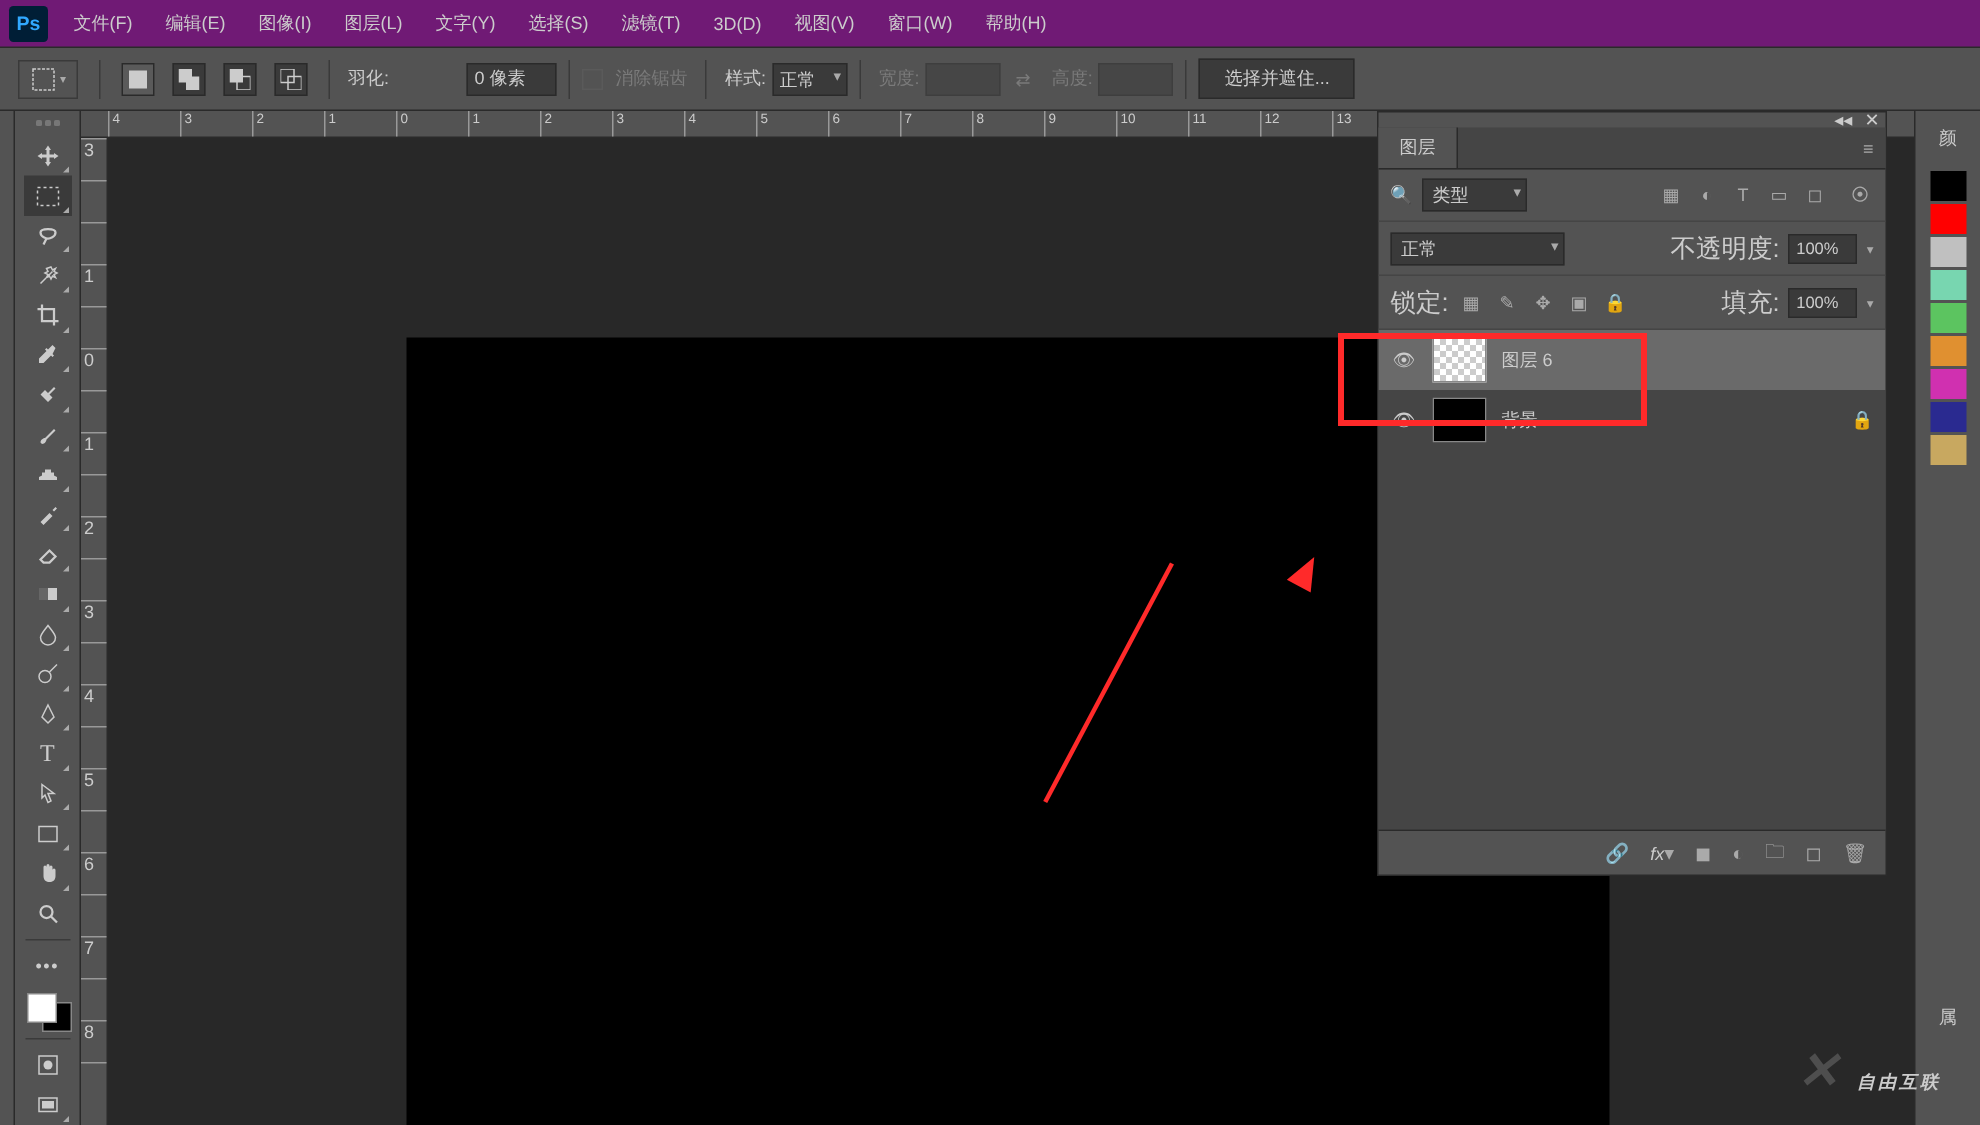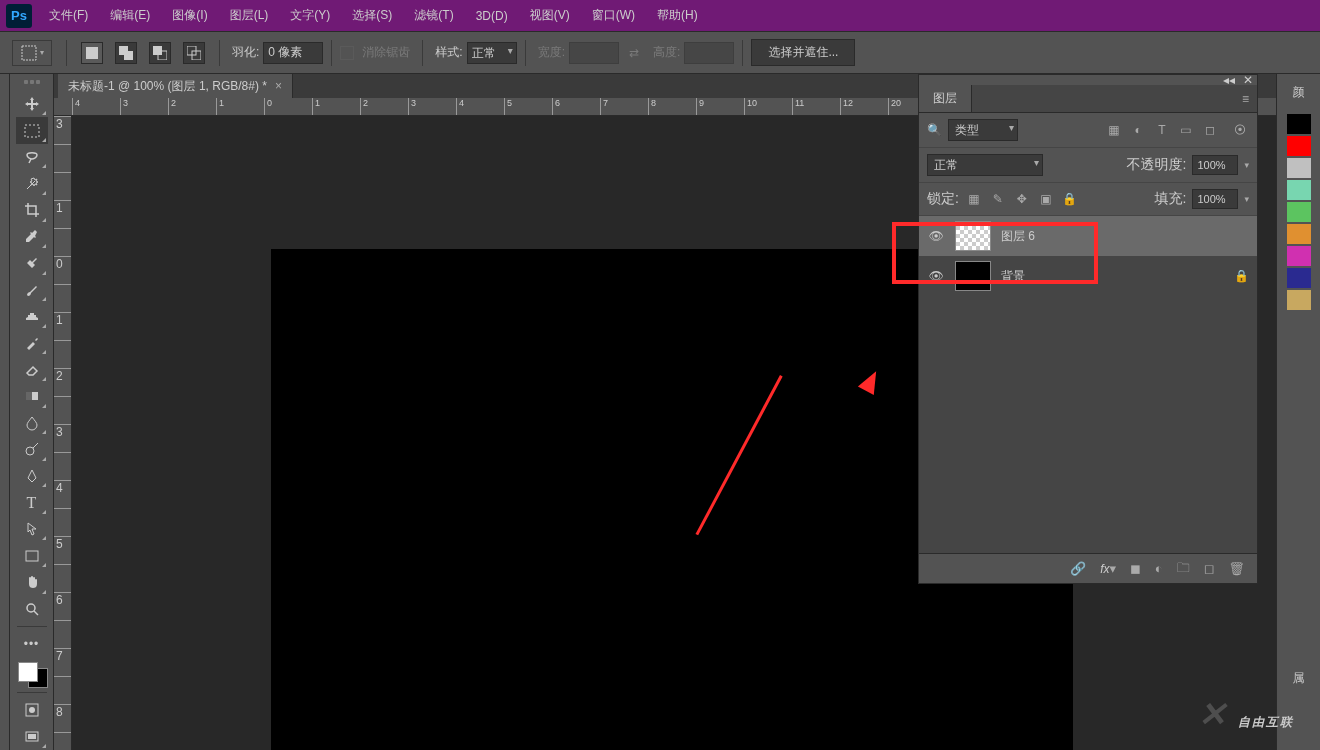--- a/index.html
+++ b/index.html
@@ -70,21 +70,21 @@
 .panel .tab-row { height:28px; display:flex; align-items:stretch; background:#454545; border-bottom:1px solid #2a2a2a;}
 .panel .tab-row .ptab { background:#535353; padding:0 14px; display:flex; align-items:center; cursor:pointer; border-right:1px solid #2a2a2a;}
 .panel .tab-row .menu-ico { margin-left:auto; padding:0 8px; display:flex; align-items:center; cursor:pointer; color:#aaa;}
 
 .panel .row { display:flex; align-items:center; padding:6px 8px; gap:6px; border-bottom:1px solid #454545;}
 .panel select { background:#3a3a3a; border:1px solid #2a2a2a; color:#ccc; height:22px; appearance:none; padding:0 14px 0 6px;}
 .panel .sel-wrap { position:relative; display:inline-block;}
 .panel .sel-wrap::after { content:"▾"; position:absolute; right:4px; top:3px; font-size:10px; pointer-events:none; color:#aaa;}
 .panel .kind-ico { width:18px; height:18px; display:flex; align-items:center; justify-content:center; color:#aaa; cursor:pointer; font-size:12px;}
 .panel input[type="text"] { background:#3a3a3a; border:1px solid #2a2a2a; color:#ccc; height:20px; width:46px; padding:0 4px; font-size:11px;}
-.panel .lbl { color:#ccc; font-size:14px;}
+.panel .lbl { color:#ccc; font-size:17px;}
 
 .panel .layers { flex:1; overflow:auto; background:#454545;}
 .panel .layer { height:40px; display:flex; align-items:center; padding:0 8px; gap:10px; cursor:pointer;}
 .panel .layer.active { background:#6a6a6a; }
 .panel .layer .eye { width:18px; text-align:center; cursor:pointer; color:#ccc;}
 .panel .layer .thumb { width:36px; height:30px; border:1px solid #888; background:#fff;}
 .panel .layer .thumb.checker { background-image: linear-gradient(45deg,#ccc 25%,transparent 25%),linear-gradient(-45deg,#ccc 25%,transparent 25%),linear-gradient(45deg,transparent 75%,#ccc 75%),linear-gradient(-45deg,transparent 75%,#ccc 75%); background-size:8px 8px; background-position:0 0,0 4px,4px -4px,-4px 0; background-color:#fff;}
 .panel .layer .thumb.black { background:#000;}
 .panel .layer .name { flex:1;}
 .panel .layer .lock { color:#aaa;}
@@ -143,21 +143,21 @@
       </svg>
     </div>
   <div class="ico-btn">
       <svg width="14" height="14">
         <rect x="0" y="0" width="9" height="9" fill="none" stroke="#ccc"></rect>
         <rect x="5" y="5" width="9" height="9" fill="none" stroke="#ccc"></rect>
       </svg>
     </div>
   <div class="sep"></div>
   <span class="lbl">羽化:</span>
-  <input type="text" style="width: 60px;" value="0 像素">
+  <input type="text" style="width: 60px; margin-left: 48px;" value="0 像素">
   <div class="sep"></div>
   <span style="width:14px;height:14px;border:1px solid #5a5a5a;margin-right:4px;"></span>
   <span class="lbl dim">消除锯齿</span>
   <div class="sep"></div>
   <span class="lbl">样式:</span>
   <span class="select-wrap"><select><option>正常</option></select></span>
   <div class="sep"></div>
   <span class="lbl dim">宽度:</span>
   <input type="text" style="width: 50px; opacity: 0.5;" disabled="" value="">
   <span style="margin:0 10px;color:#7a7a7a;">⇄</span>
@@ -314,45 +314,39 @@
     <div class="tool">
         <svg width="16" height="16">
           <rect x="2" y="3" width="12" height="9" fill="none" stroke="#ccc"></rect>
           <rect x="4" y="5" width="8" height="5" fill="#ccc"></rect>
         </svg>
         <span class="corner"></span>
       </div>
   </div>
 
   <div class="workspace">
-    <div class="tab-strip">
-      <div class="tab">
-        <span>未标题-1 @ 100% (图层 1, RGB/8#) *</span>
-        <span class="x">×</span>
-      </div>
-    </div>
     <div class="ruler-h" id="rulerH">
         <div class="tick" style="left: 18px;">4</div>
         <div class="tick" style="left: 66px;">3</div>
         <div class="tick" style="left: 114px;">2</div>
         <div class="tick" style="left: 162px;">1</div>
         <div class="tick" style="left: 210px;">0</div>
         <div class="tick" style="left: 258px;">1</div>
         <div class="tick" style="left: 306px;">2</div>
         <div class="tick" style="left: 354px;">3</div>
         <div class="tick" style="left: 402px;">4</div>
         <div class="tick" style="left: 450px;">5</div>
         <div class="tick" style="left: 498px;">6</div>
         <div class="tick" style="left: 546px;">7</div>
         <div class="tick" style="left: 594px;">8</div>
         <div class="tick" style="left: 642px;">9</div>
         <div class="tick" style="left: 690px;">10</div>
         <div class="tick" style="left: 738px;">11</div>
         <div class="tick" style="left: 786px;">12</div>
-        <div class="tick" style="left: 834px;">20</div>
+        <div class="tick" style="left: 834px;">13</div>
       </div>
     <div class="canvas-area">
       <div class="ruler-v" id="rulerV">
           <div class="tick" style="top: 0px;"><span>3</span></div>
           <div class="tick" style="top: 28px;"><span></span></div>
           <div class="tick" style="top: 56px;"><span></span></div>
           <div class="tick" style="top: 84px;"><span>1</span></div>
           <div class="tick" style="top: 112px;"><span></span></div>
           <div class="tick" style="top: 140px;"><span>0</span></div>
           <div class="tick" style="top: 168px;"><span></span></div>

